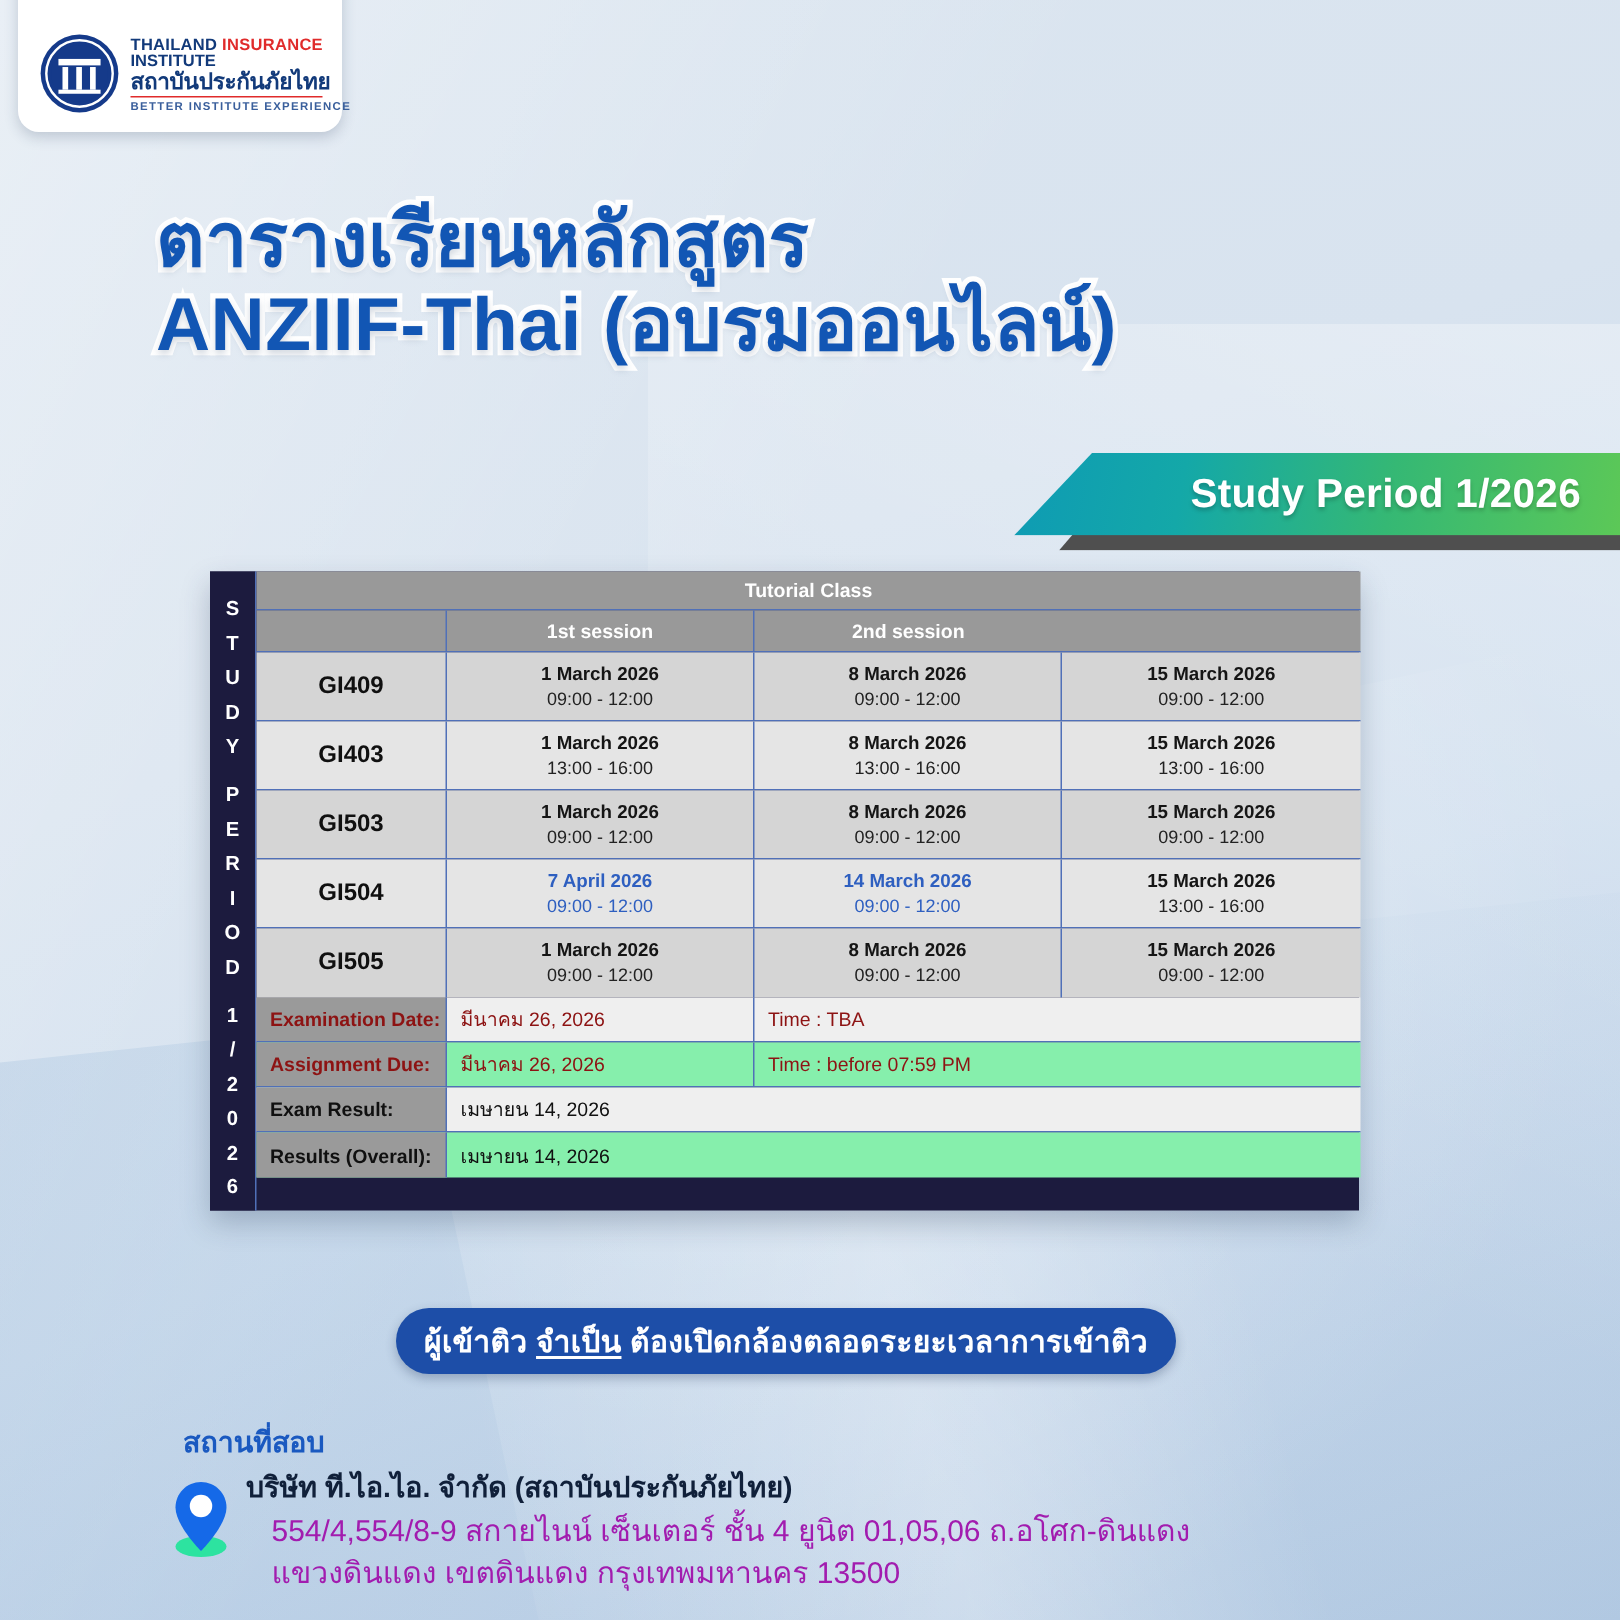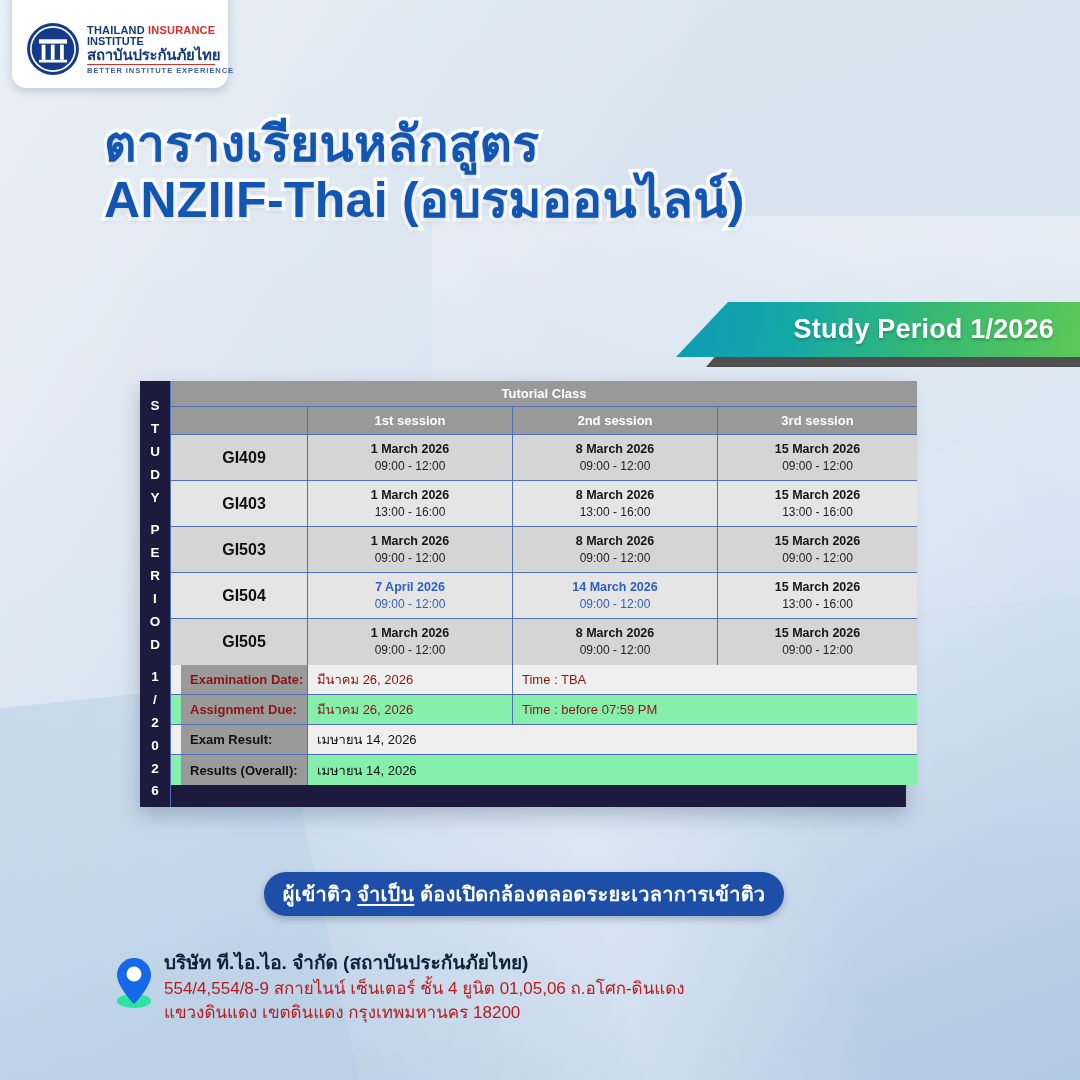--- a/index.html
+++ b/index.html
@@ -52,21 +52,21 @@
   .logo-text { line-height:1; padding-top:2px; }
   .lt-l1 { font-size:11px; font-weight:bold; letter-spacing:.2px; color:#123a7a; white-space:nowrap; }
   .lt-l1 .ins { color:#e02b2b; }
   .lt-l2 { font-size:11px; font-weight:bold; color:#123a7a; }
   .lt-thai { font-size:15px; font-weight:bold; color:#123a7a; letter-spacing:-.2px; white-space:nowrap; }
   .lt-rule { height:1.5px; background:#e02b2b; margin:2px 0 2px 0; width:128px; }
   .lt-l4 { font-size:7.6px; font-weight:bold; letter-spacing:.9px; color:#3a5f9c; white-space:nowrap; }
 
   
   #headline {
-    position:absolute; left:104px; top:116px; z-index:5;
+    position:absolute; left:104px; top:132px; z-index:5;
     font-size:50px; line-height:1.12; font-weight:bold; color:#1256b4;
     letter-spacing:.3px;
     -webkit-text-stroke:7px #ffffff;
     paint-order: stroke fill;
     text-shadow:0 3px 5px rgba(90,110,140,.28);
   }
   #headline .l2 { display:block; }
 
   
   #ribbon-wrap { position:absolute; left:676px; top:302px; width:404px; height:66px; z-index:5; }
@@ -100,21 +100,21 @@
   .tbl-body { display:flex; }
   #side-label {
     width:30px; flex:0 0 30px; background:#1c1b3e;
     display:flex; flex-direction:column; align-items:center;
     color:#ffffff; font-weight:bold; font-size:13.5px; line-height:1;
     padding-top:18px;
   }
   #side-label span { display:block; margin-bottom:9.4px; }
   #side-label span.gap { margin-bottom:19px; }
   .grid { flex:1; border-left:1px solid #5070b8; }
-  .row { display:flex; border-bottom:1px solid #5070b8;padding-left:10px; }
+  .row { display:flex; border-bottom:1px solid #5070b8; }
   .row:last-child { border-bottom:none; }
   .cell { border-right:1px solid #5070b8; display:flex; flex-direction:column;
           align-items:center; justify-content:center; padding:4px 6px; }
   .cell:last-child { border-right:none; }
   .c-code { width:127px; flex:0 0 127px;text-align:center; }
   .c-s    { width:205px; flex:0 0 205px; }
   .c-s3   { width:199px; flex:0 0 199px; }
 
   .hdr-merge { background:#999999; color:#fff; font-size:13px; font-weight:bold;
                height:26px; display:flex; align-items:center; justify-content:center;
@@ -160,21 +160,21 @@
   #notice .nt { color:#fff; font-size:20px; font-weight:bold; letter-spacing:.2px; }
   #notice .nt u { text-underline-offset:3px; }
 
   
   #footer { position:absolute; left:112px; top:946px; z-index:5; width:760px; }
   .f-head { color:#1a59c0; font-size:19px; font-weight:bold; margin-left:10px; }
   .f-body { display:flex; align-items:flex-start; gap:8px; margin-top:2px; }
   .pin-icon { width:44px; height:56px; flex:0 0 44px; margin-top:6px; }
   .f-lines { padding-top:2px; }
   .f-org  { font-size:19px; font-weight:bold; color:#10203a; line-height:1.4; }
-  .f-addr { font-size:17px; color:#b91c1c; line-height:1.42; }
+  .f-addr { font-size:20px; color:#a21caf; line-height:1.42;margin-left:17px; }
 </style>
 </head>
 <body>
 
 <div id="bg">
   <div class="bg-base"></div>
   <div class="swoosh1"></div>
   <div class="swoosh4"></div>
   <div class="swoosh2"></div>
   <div class="swoosh5"></div>
@@ -235,21 +235,20 @@
         <span>0</span>
         <span>2</span>
         <span>6</span>
       </div>
     <div class="grid">
       <div class="hdr-merge">Tutorial Class</div>
       <div class="row hdr-row">
         <div class="cell c-code"></div>
         <div class="cell c-s">1st session</div>
         <div class="cell c-s">2nd session</div>
-        <div class="cell c-s3">3rd session</div>
       </div>
       <div id="rows-host">
           <div class="row dat-row norm">
             <div class="cell c-code">
               <div class="code-txt">GI409</div>
             </div>
             <div class="cell c-s">
               <div class="d1">1 March 2026</div>
               <div class="d2">09:00 - 12:00</div>
             </div>
@@ -355,25 +354,26 @@
   </div>
 </div>
 
 <div id="notice">
   <div class="nt">
     <span>ผู้เข้าติว </span><u>จำเป็น</u><span> ต้องเปิดกล้องตลอดระยะเวลาการเข้าติว</span>
   </div>
 </div>
 
 <div id="footer">
+  <div class="f-head">สถานที่สอบ</div>
   <div class="f-body">
     <svg class="pin-icon" viewBox="0 0 44 56">
       <ellipse cx="22" cy="47" rx="17" ry="7" fill="#2de3a0"></ellipse>
       <path d="M22 4 C12.6 4 5 11.6 5 21 C5 33 22 50 22 50 C22 50 39 33 39 21 C39 11.6 31.4 4 22 4 Z" fill="#1569e8"></path>
       <circle cx="22" cy="20" r="7.5" fill="#ffffff"></circle>
     </svg>
     <div class="f-lines">
       <div class="f-org">บริษัท ที.ไอ.ไอ. จำกัด (สถาบันประกันภัยไทย)</div>
       <div class="f-addr">554/4,554/8-9 สกายไนน์ เซ็นเตอร์ ชั้น 4 ยูนิต 01,05,06 ถ.อโศก-ดินแดง</div>
-      <div class="f-addr">แขวงดินแดง เขตดินแดง กรุงเทพมหานคร 18200</div>
+      <div class="f-addr">แขวงดินแดง เขตดินแดง กรุงเทพมหานคร 13500</div>
     </div>
   </div>
 </div>
 
 </body></html>

